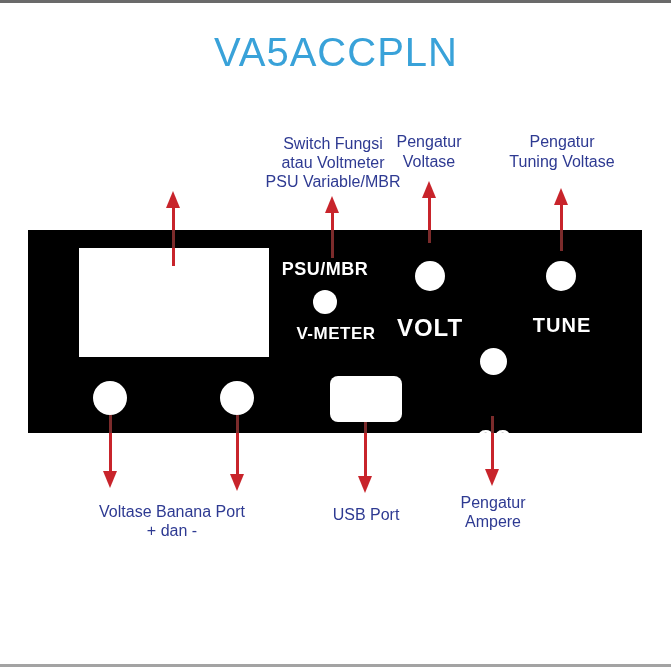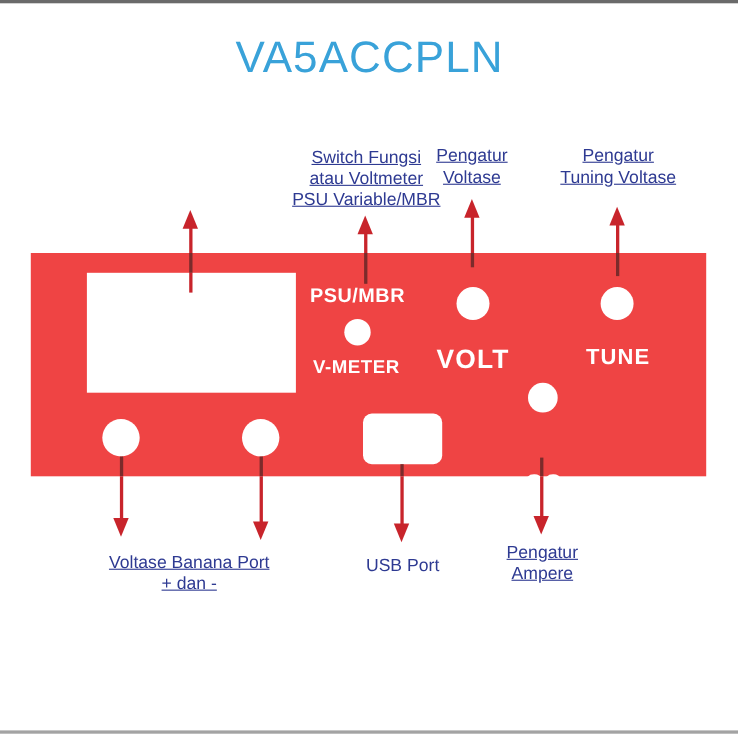--- a/index.html
+++ b/index.html
@@ -10,47 +10,47 @@
   .frame-line{position:absolute;left:0;width:671px;}
   #frame-top{top:0;height:3px;background:#6a6a6a;}
   #frame-bottom{top:664px;height:3px;background:#a3a3a3;}
 
   .title{
     position:absolute;left:336px;top:30px;transform:translateX(-50%);
     font-size:40px;font-weight:normal;color:#39A2D9;letter-spacing:1px;white-space:nowrap;
   }
 
   .note{position:absolute;transform:translateX(-50%);text-align:center;color:#2E3A92;white-space:nowrap;}
-  .note .ln{display:block;text-decoration:underline;}
+  .note .ln{display:block;}
   #note-display{left:171px;top:157px;font-size:25px;font-weight:bold;}
   #note-switch{left:333px;top:134px;font-size:16px;line-height:19px;}
   #note-voltase{left:429px;top:132px;font-size:16px;line-height:20px;}
   #note-tuning{left:562px;top:132px;font-size:16px;line-height:20px;}
   #note-banana{left:172px;top:502px;font-size:16px;line-height:19px;}
   #note-usb{left:366px;top:506px;font-size:16px;}
   #note-ampere{left:493px;top:493px;font-size:16px;line-height:19px;}
 
   #panel{
     position:absolute;left:28px;top:230px;width:614px;height:203px;
-    background:#ef4444;
+    background:#000000;
   }
   .white{background:#ffffff;position:absolute;}
   #display-screen{left:51px;top:18px;width:190px;height:109px;}
   .knob{border-radius:50%;}
   #switch-knob{left:285px;top:60px;width:24px;height:24px;}
   #volt-knob{left:387px;top:31px;width:30px;height:30px;}
   #tune-knob{left:518px;top:31px;width:30px;height:30px;}
   #cc-knob{left:452px;top:118px;width:27px;height:27px;}
   #banana-port-1{left:65px;top:151px;width:34px;height:34px;}
   #banana-port-2{left:192px;top:151px;width:34px;height:34px;}
   #usb-port{left:302px;top:146px;width:72px;height:46px;border-radius:8px;}
 
   .panel-text{position:absolute;transform:translateX(-50%);color:#ffffff;font-weight:bold;white-space:nowrap;}
   #psu-mbr-label{left:297px;top:29px;font-size:18px;letter-spacing:.5px;}
-  #v-meter-label{left:296px;top:94px;font-size:17px;letter-spacing:.5px;}
+  #v-meter-label{left:308px;top:94px;font-size:17px;letter-spacing:.5px;}
   #volt-label{left:402px;top:84px;font-size:24px;letter-spacing:1px;}
   #tune-label{left:534px;top:84px;font-size:20px;letter-spacing:1px;}
   #cc-label{left:466px;top:160px;font-size:23px;letter-spacing:.5px;margin-top:36px;}
 
   
   .seg{position:absolute;width:3px;}
   .seg.bright{background:#C8242B;}
   .seg.dark{background:#7B2B2B;}
   .head{position:absolute;width:0;height:0;border-left:7px solid transparent;border-right:7px solid transparent;}
   .head.up{border-bottom:17px solid #C8242B;}

